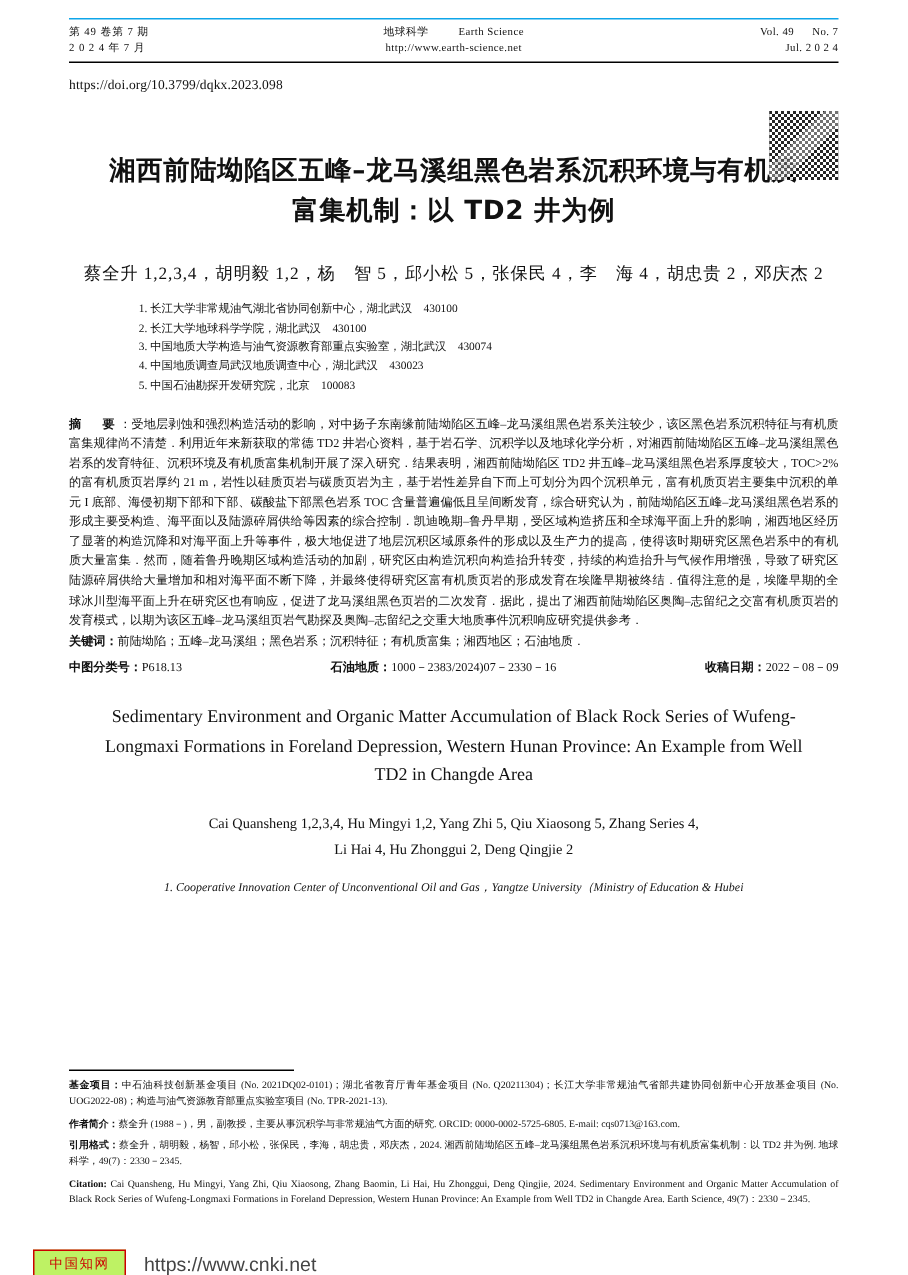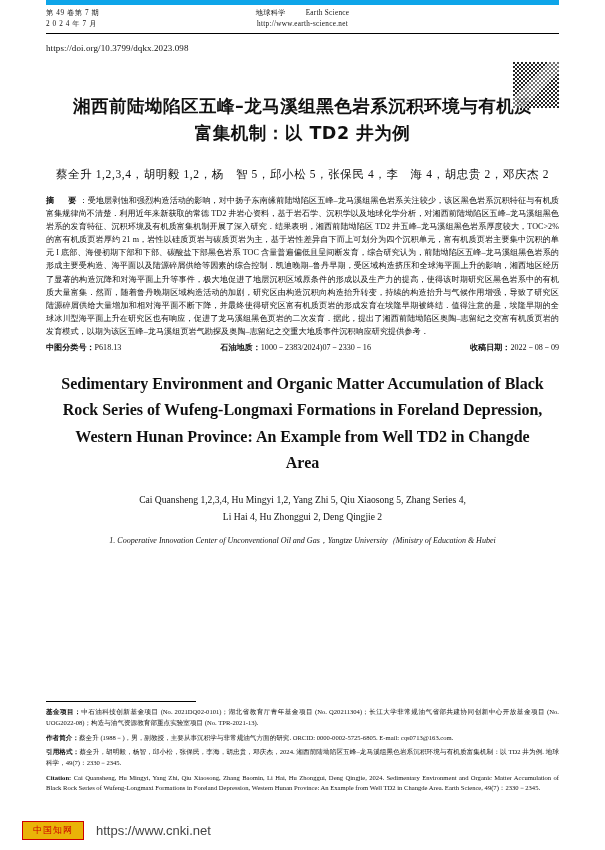--- a/index.html
+++ b/index.html
@@ -18,21 +18,22 @@
   .page {
     position: relative;
     width: 605px;
     height: 850px;
     box-sizing: border-box;
     padding: 0 46px;
   }
 
   
   .runhead {
-    border-top: 5px solid #0ea5e9;
+    margin-top: 12px;
+    border-top: 1px solid #0ea5e9;
     border-bottom: 1px solid #000;
     padding: 3px 0 3px 0;
     display: flex;
     align-items: flex-start;
     font-size: 7.2px;
     line-height: 1.5;
     letter-spacing: 0.3px;
   }
   .runhead .col {
     display: flex;
@@ -124,22 +125,22 @@
     margin-top: 4px;
     font-size: 8.1px;
     display: flex;
     justify-content: space-between;
   }
   .clc-row span.lbl { font-weight: bold; }
 
   
   h2.en-title {
     font-family: "Liberation Serif", serif;
-    font-weight: bold;
-    font-size: 16px;
+    font-weight: normal;
+    font-size: 12px;
     text-align: center;
     line-height: 1.65;
     margin: 18px 14px 0 14px;
   }
   .en-authors {
     text-align: center;
     font-size: 9.6px;
     margin-top: 14px;
     line-height: 1.8;
   }
@@ -186,56 +187,73 @@
     display: inline-flex;
     align-items: center;
     justify-content: center;
     width: 60px;
     height: 17px;
     border: 1px solid #c00;
     color: #c00;
     font-family: "DejaVu Sans", sans-serif;
     font-size: 9px;
     letter-spacing: 1px;
-    background: #eab308;
+    background: #bef264;
   }
   .cnki-url { color: #444; font-family: Liberation Sans, sans-serif; font-size: 13px; }
 </style>
 </head>
 <body>
 
 <div class="page">
 
   <div class="runhead">
     <div class="col rh-left">
       <div class="l1">第 49 卷第 7 期</div>
       <div class="l2">2 0 2 4 年 7 月</div>
     </div>
     <div class="col rh-mid">
       <div class="line1">
         <span>地球科学</span>
         <span>Earth Science</span>
       </div>
       <div>http://www.earth-science.net</div>
     </div>
+    <div class="col rh-right">
+      <div class="l1">
+        <span>Vol. 49</span>
+        <span>No. 7</span>
+      </div>
+      <div class="l2">Jul. 2 0 2 4</div>
+    </div>
   </div>
 
   <div class="doi">https://doi.org/10.3799/dqkx.2023.098</div>
 
   <div class="qr"></div>
 
   <h1 class="cn-title">湘西前陆坳陷区五峰–龙马溪组黑色岩系沉积环境与有机质富集机制：以 TD2 井为例</h1>
 
   <div class="cn-authors">蔡全升 1,2,3,4，胡明毅 1,2，杨　智 5，邱小松 5，张保民 4，李　海 4，胡忠贵 2，邓庆杰 2</div>
 
+  <div class="affil">
+    <div>1. 长江大学非常规油气湖北省协同创新中心，湖北武汉　430100</div>
+    <div>2. 长江大学地球科学学院，湖北武汉　430100</div>
+    <div>3. 中国地质大学构造与油气资源教育部重点实验室，湖北武汉　430074</div>
+    <div>4. 中国地质调查局武汉地质调查中心，湖北武汉　430023</div>
+    <div>5. 中国石油勘探开发研究院，北京　100083</div>
+  </div>
 
   <div class="abstract">
     <span class="lbl">摘　要</span><span>：</span><span>受地层剥蚀和强烈构造活动的影响，对中扬子东南缘前陆坳陷区五峰‒龙马溪组黑色岩系关注较少，该区黑色岩系沉积特征与有机质富集规律尚不清楚．利用近年来新获取的常德 TD2 井岩心资料，基于岩石学、沉积学以及地球化学分析，对湘西前陆坳陷区五峰‒龙马溪组黑色岩系的发育特征、沉积环境及有机质富集机制开展了深入研究．结果表明，湘西前陆坳陷区 TD2 井五峰‒龙马溪组黑色岩系厚度较大，TOC&gt;2% 的富有机质页岩厚约 21 m，岩性以硅质页岩与碳质页岩为主，基于岩性差异自下而上可划分为四个沉积单元，富有机质页岩主要集中沉积的单元 I 底部、海侵初期下部和下部、碳酸盐下部黑色岩系 TOC 含量普遍偏低且呈间断发育，综合研究认为，前陆坳陷区五峰‒龙马溪组黑色岩系的形成主要受构造、海平面以及陆源碎屑供给等因素的综合控制．凯迪晚期‒鲁丹早期，受区域构造挤压和全球海平面上升的影响，湘西地区经历了显著的构造沉降和对海平面上升等事件，极大地促进了地层沉积区域原条件的形成以及生产力的提高，使得该时期研究区黑色岩系中的有机质大量富集．然而，随着鲁丹晚期区域构造活动的加剧，研究区由构造沉积向构造抬升转变，持续的构造抬升与气候作用增强，导致了研究区陆源碎屑供给大量增加和相对海平面不断下降，并最终使得研究区富有机质页岩的形成发育在埃隆早期被终结．值得注意的是，埃隆早期的全球冰川型海平面上升在研究区也有响应，促进了龙马溪组黑色页岩的二次发育．据此，提出了湘西前陆坳陷区奥陶‒志留纪之交富有机质页岩的发育模式，以期为该区五峰‒龙马溪组页岩气勘探及奥陶‒志留纪之交重大地质事件沉积响应研究提供参考．</span>
   </div>
 
+  <div class="keywords">
+    <span class="lbl">关键词：</span><span>前陆坳陷；五峰‒龙马溪组；黑色岩系；沉积特征；有机质富集；湘西地区；石油地质．</span>
+  </div>
 
   <div class="clc-row">
     <div>
       <span class="lbl">中图分类号：</span><span>P618.13</span>
     </div>
     <div>
       <span class="lbl">石油地质：</span><span>1000－2383/2024)07－2330－16</span>
     </div>
     <div>
       <span class="lbl">收稿日期：</span><span>2022－08－09</span>

